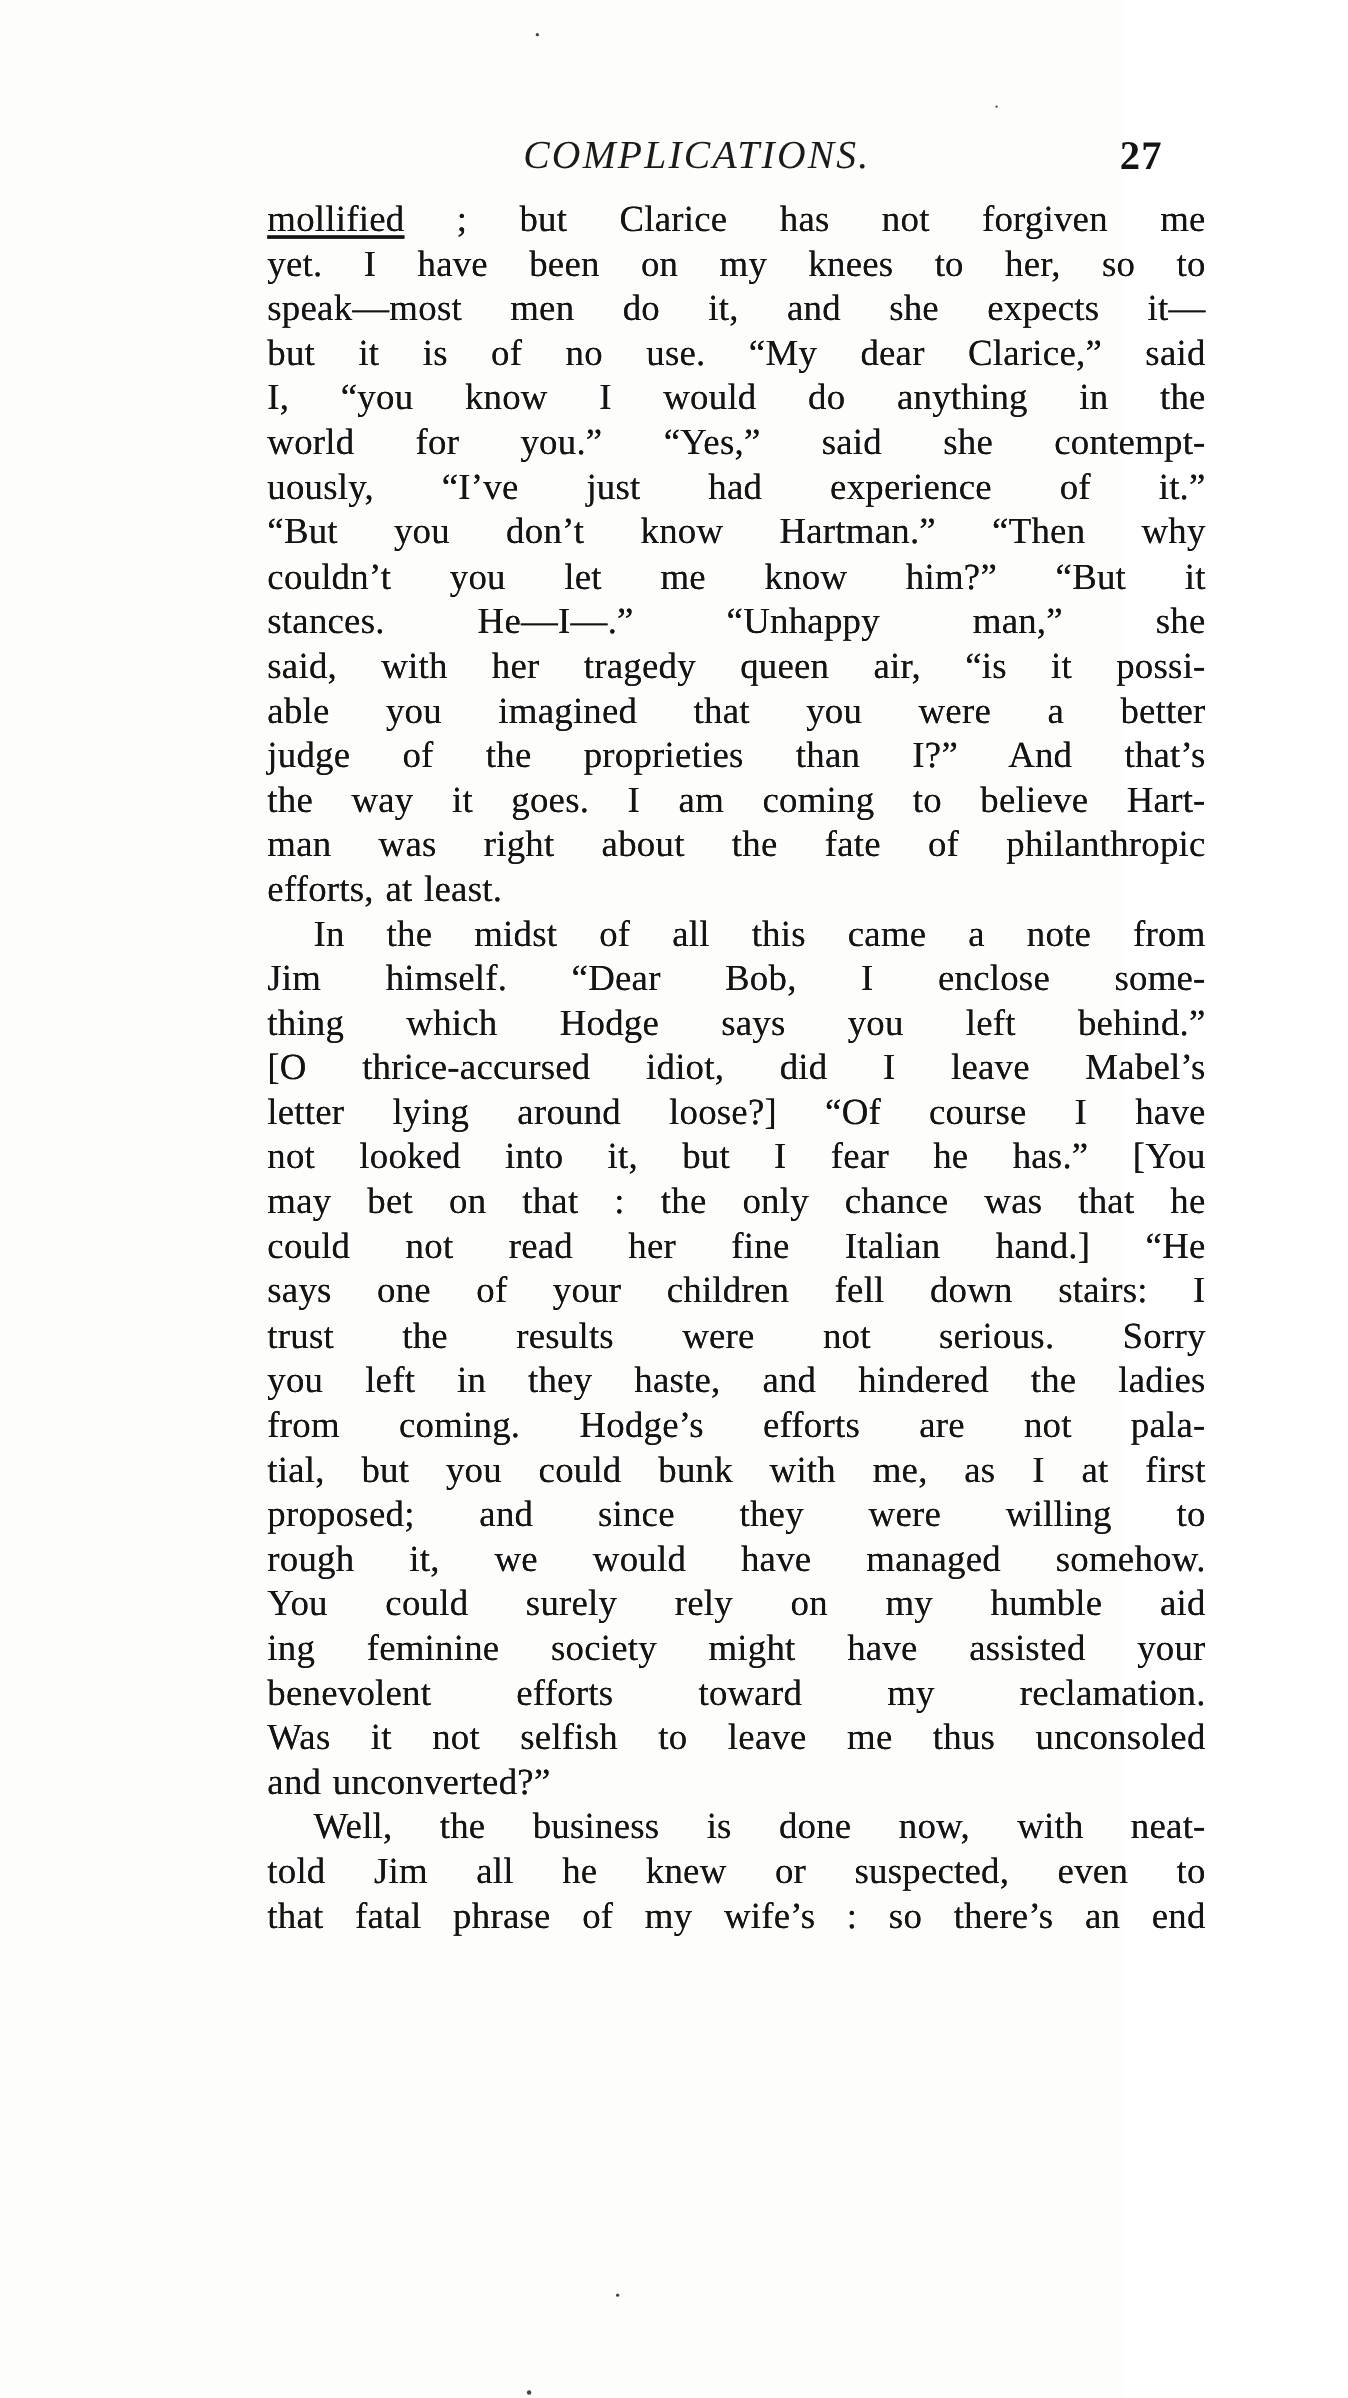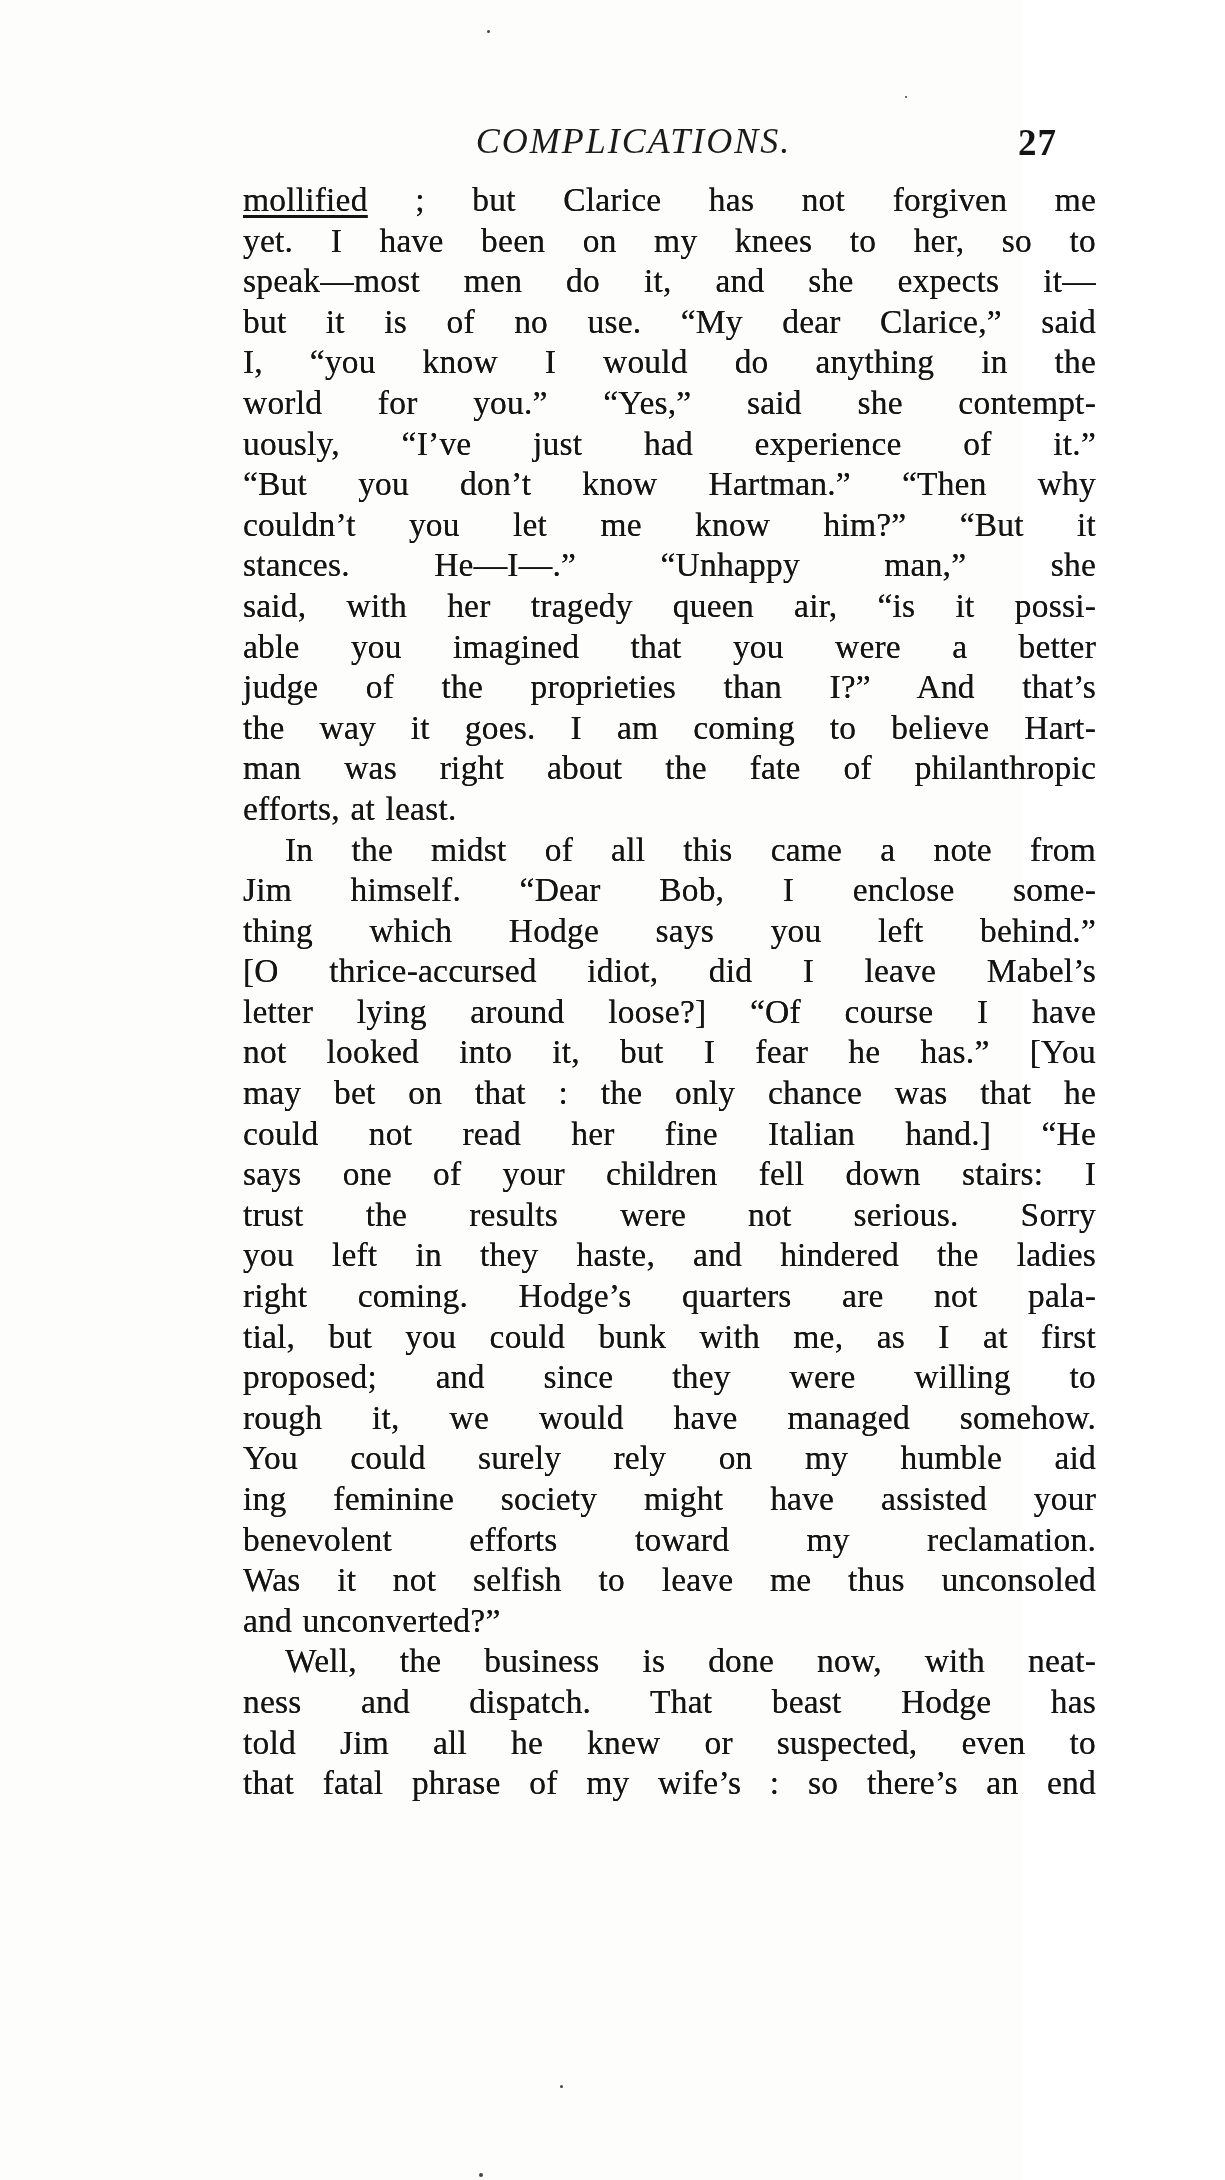--- a/index.html
+++ b/index.html
@@ -94,31 +94,30 @@
       <div class="line"><span>Jim himself. “Dear Bob, I enclose some-</span></div>
       <div class="line"><span>thing which Hodge says you left behind.”</span></div>
       <div class="line"><span>[O thrice-accursed idiot, did I leave Mabel’s</span></div>
       <div class="line"><span>letter lying around loose?] “Of course I have</span></div>
       <div class="line"><span>not looked into it, but I fear he has.” [You</span></div>
       <div class="line"><span>may bet on that : the only chance was that he</span></div>
       <div class="line"><span>could not read her fine Italian hand.] “He</span></div>
       <div class="line"><span>says one of your children fell down stairs: I</span></div>
       <div class="line"><span>trust the results were not serious. Sorry</span></div>
       <div class="line"><span>you left in they haste, and hindered the ladies</span></div>
-      <div class="line"><span>right coming. Hodge’s quarters are not pala-</span></div>
+      <div class="line"><span>from coming. Hodge’s efforts are not pala-</span></div>
       <div class="line"><span>tial, but you could bunk with me, as I at first</span></div>
       <div class="line"><span>proposed; and since they were willing to</span></div>
       <div class="line"><span>rough it, we would have managed somehow.</span></div>
       <div class="line"><span>You could surely rely on my humble aid</span></div>
       <div class="line"><span>ing feminine society might have assisted your</span></div>
       <div class="line"><span>benevolent efforts toward my reclamation.</span></div>
       <div class="line"><span>Was it not selfish to leave me thus unconsoled</span></div>
       <div class="line nojust"><span>and unconverted?”</span></div>
       <div class="line indent"><span>Well, the business is done now, with neat-</span></div>
-      <div class="line"><span>ness and dispatch. That beast Hodge has</span></div>
       <div class="line"><span>told Jim all he knew or suspected, even to</span></div>
       <div class="line"><span>that fatal phrase of my wife’s : so there’s an end</span></div>
     </div>
 <div class="speck" style="left: 487px; top: 30px; width: 3px; height: 3px;"></div>
     <div class="speck" style="left: 905px; top: 96px; width: 2px; height: 2px;"></div>
     <div class="speck" style="left: 560px; top: 2085px; width: 3px; height: 3px;"></div>
     <div class="speck" style="left: 479px; top: 2173px; width: 4px; height: 4px;"></div>
   </div>
 
 </body></html>

